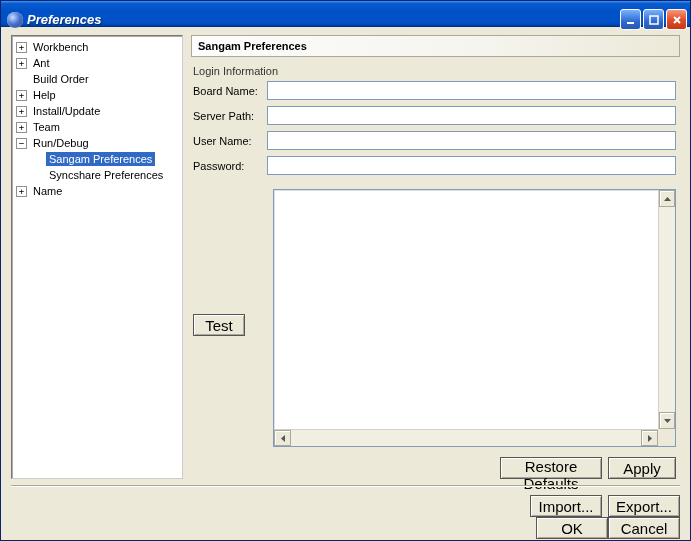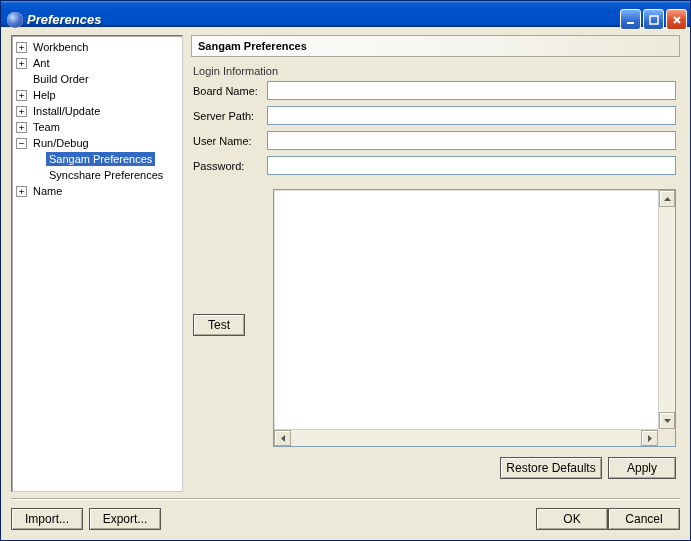--- a/index.html
+++ b/index.html
@@ -159,21 +159,21 @@
       width: 74px;
       display: flex;
       align-items: flex-start;
       padding-top: 125px;
     }
     .btn {
       background: #ece9d8;
       border: 1px solid #555;
       box-shadow: inset 1px 1px 0 #fff, inset -1px -1px 0 #aca899;
       font-family: Tahoma, Arial, sans-serif;
-      font-size: 12px;
+      font-size: 15px;
       cursor: pointer;
       padding: 0;
       height: 22px;
     }
     .btn.test { width: 52px; }
     .text-area-wrap {
       flex: 1;
       height: 258px;
       border: 1px solid #7f9db9;
       background: #fff;
@@ -223,20 +223,21 @@
     .btn.apply { width: 68px; }
     .footer-sep {
       height: 2px;
       border-top: 1px solid #aca899;
       border-bottom: 1px solid #fff;
       margin: 6px 0 8px 0;
     }
     .footer {
       display: flex;
       align-items: flex-end;
+      flex-direction: column;
     }
     .footer-left {
       display: flex; gap: 6px;
     }
     .footer-right {
       margin-left: auto;
       display: flex; 
     }
     .btn.import, .btn.export { width: 72px; text-align:center; }
     .btn.ok, .btn.cancel { width: 72px; }

